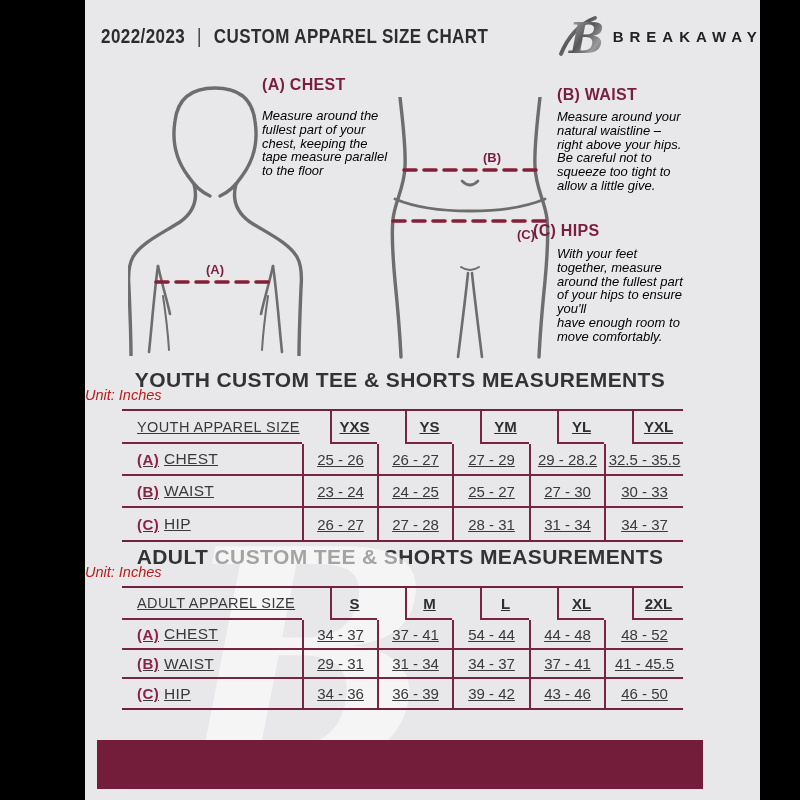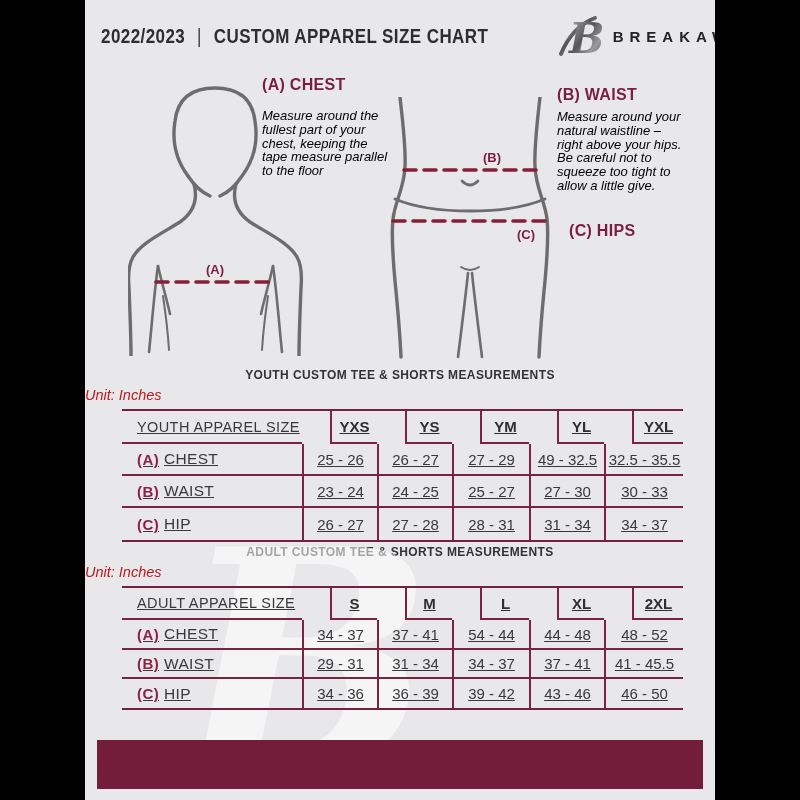--- a/index.html
+++ b/index.html
@@ -1,37 +1,37 @@
 <!DOCTYPE html>
 <html><head>
 <meta charset="utf-8">
 <style>
   html,body{margin:0;padding:0;}
   .stage{position:relative;width:800px;height:800px;background:#000;overflow:hidden;
          font-family:"Liberation Sans",sans-serif;}
-  .page{position:absolute;left:85px;top:0;width:630px;height:800px;background:#e8e8ea;overflow:hidden;}
+  .page{position:absolute;left:85px;top:0;width:630px;height:800px;background:#e8e8ea;overflow:hidden;padding-left:45px;}
 
   
   .header{position:absolute;left:0;top:0;width:630px;height:72px;display:flex;
           align-items:center;justify-content:space-between;padding:0 24px 0 16px;box-sizing:border-box;}
   .hdr-title-wrap{display:flex;align-items:center;transform:scaleX(.85);transform-origin:left center;
           font-weight:bold;font-size:20px;color:#2d2d2f;letter-spacing:.5px;white-space:nowrap;}
   .hdr-divider{margin:0 14px;font-weight:normal;color:#3a3a3c;}
   .brand-wrap{display:flex;align-items:center;gap:8px;}
   .brand-text{font-weight:bold;font-size:15px;letter-spacing:6px;color:#222224;}
 
   
   .fig{position:absolute;}
   .guide-head{position:absolute;font-weight:bold;font-size:16px;color:#7b1e3e;letter-spacing:.3px;}
   .guide-body{position:absolute;font-style:italic;font-size:13px;line-height:13.8px;color:#000000;
               white-space:pre-line;}
 
   
   .tbl-title{position:absolute;left:0;width:630px;text-align:center;font-weight:bold;
-             font-size:12px;color:#333335;letter-spacing:.4px;}
+             font-size:21px;color:#333335;letter-spacing:.4px;}
   .tbl-unit{position:absolute;left:0;width:630px;text-align:left;font-style:italic;
             font-size:14.5px;color:#b91c1c;}
   .size-table{position:absolute;left:37px;width:561px;display:grid;z-index:2;
               grid-template-columns:180px 75px 75px 77px 75px 79px;
               border-top:2px solid #742040;border-bottom:2px solid #742040;box-sizing:content-box;}
   .size-table.youth{top:409px;grid-template-rows:33px 32px 32px 32px;}
   .size-table.adult{top:586px;grid-template-rows:32px 30px 29px 29px;}
   .cell{display:flex;align-items:center;justify-content:center;font-size:15px;color:#39393b;text-decoration:underline;}
   .cell.bb{border-bottom:2px solid #7b2440;}
   .cell.vl{border-left:2px solid #7b2440;}
@@ -121,41 +121,48 @@
 to the floor</div>
 
     <div class="guide-head" style="left:472px;top:86px;">(B) WAIST</div>
     <div class="guide-body" style="left:472px;top:110px;width:150px;">Measure around your
 natural waistline –
 right above your hips.
 Be careful not to
 squeeze too tight to
 allow a little give.</div>
 
-    <div class="guide-head" style="left:484px;top:222px;">(C) HIPS</div>
+    <div class="guide-head" style="left:448px;top:222px;">(C) HIPS</div>
+    <div class="guide-body" style="left:472px;top:247px;width:155px;">With your feet
+together, measure
+around the fullest part
+of your hips to ensure
+you'll
+have enough room to
+move comfortably.</div>
 
     <div class="tbl-title" style="top:368px;">YOUTH CUSTOM TEE &amp; SHORTS MEASUREMENTS</div>
     <div class="tbl-unit" style="top:387px;">Unit: Inches</div>
 
     <div class="size-table youth">
       <div class="cell lab bb">YOUTH APPAREL SIZE</div>
       <div class="cell colhead vl bb">YXS</div>
       <div class="cell colhead vl bb">YS</div>
       <div class="cell colhead vl bb">YM</div>
       <div class="cell colhead vl bb">YL</div>
       <div class="cell colhead vl bb">YXL</div>
 
       <div class="cell lab bb">
         <span class="row-prefix">(A)</span>
         <span class="row-label">CHEST</span>
       </div>
       <div class="cell vl bb">25 - 26</div>
       <div class="cell vl bb">26 - 27</div>
       <div class="cell vl bb">27 - 29</div>
-      <div class="cell vl bb">49 - 32.5</div>
+      <div class="cell vl bb">29 - 28.2</div>
       <div class="cell vl bb">32.5 - 35.5</div>
 
       <div class="cell lab bb">
         <span class="row-prefix">(B)</span>
         <span class="row-label">WAIST</span>
       </div>
       <div class="cell vl bb">23 - 24</div>
       <div class="cell vl bb">24 - 25</div>
       <div class="cell vl bb">25 - 27</div>
       <div class="cell vl bb">27 - 30</div>

